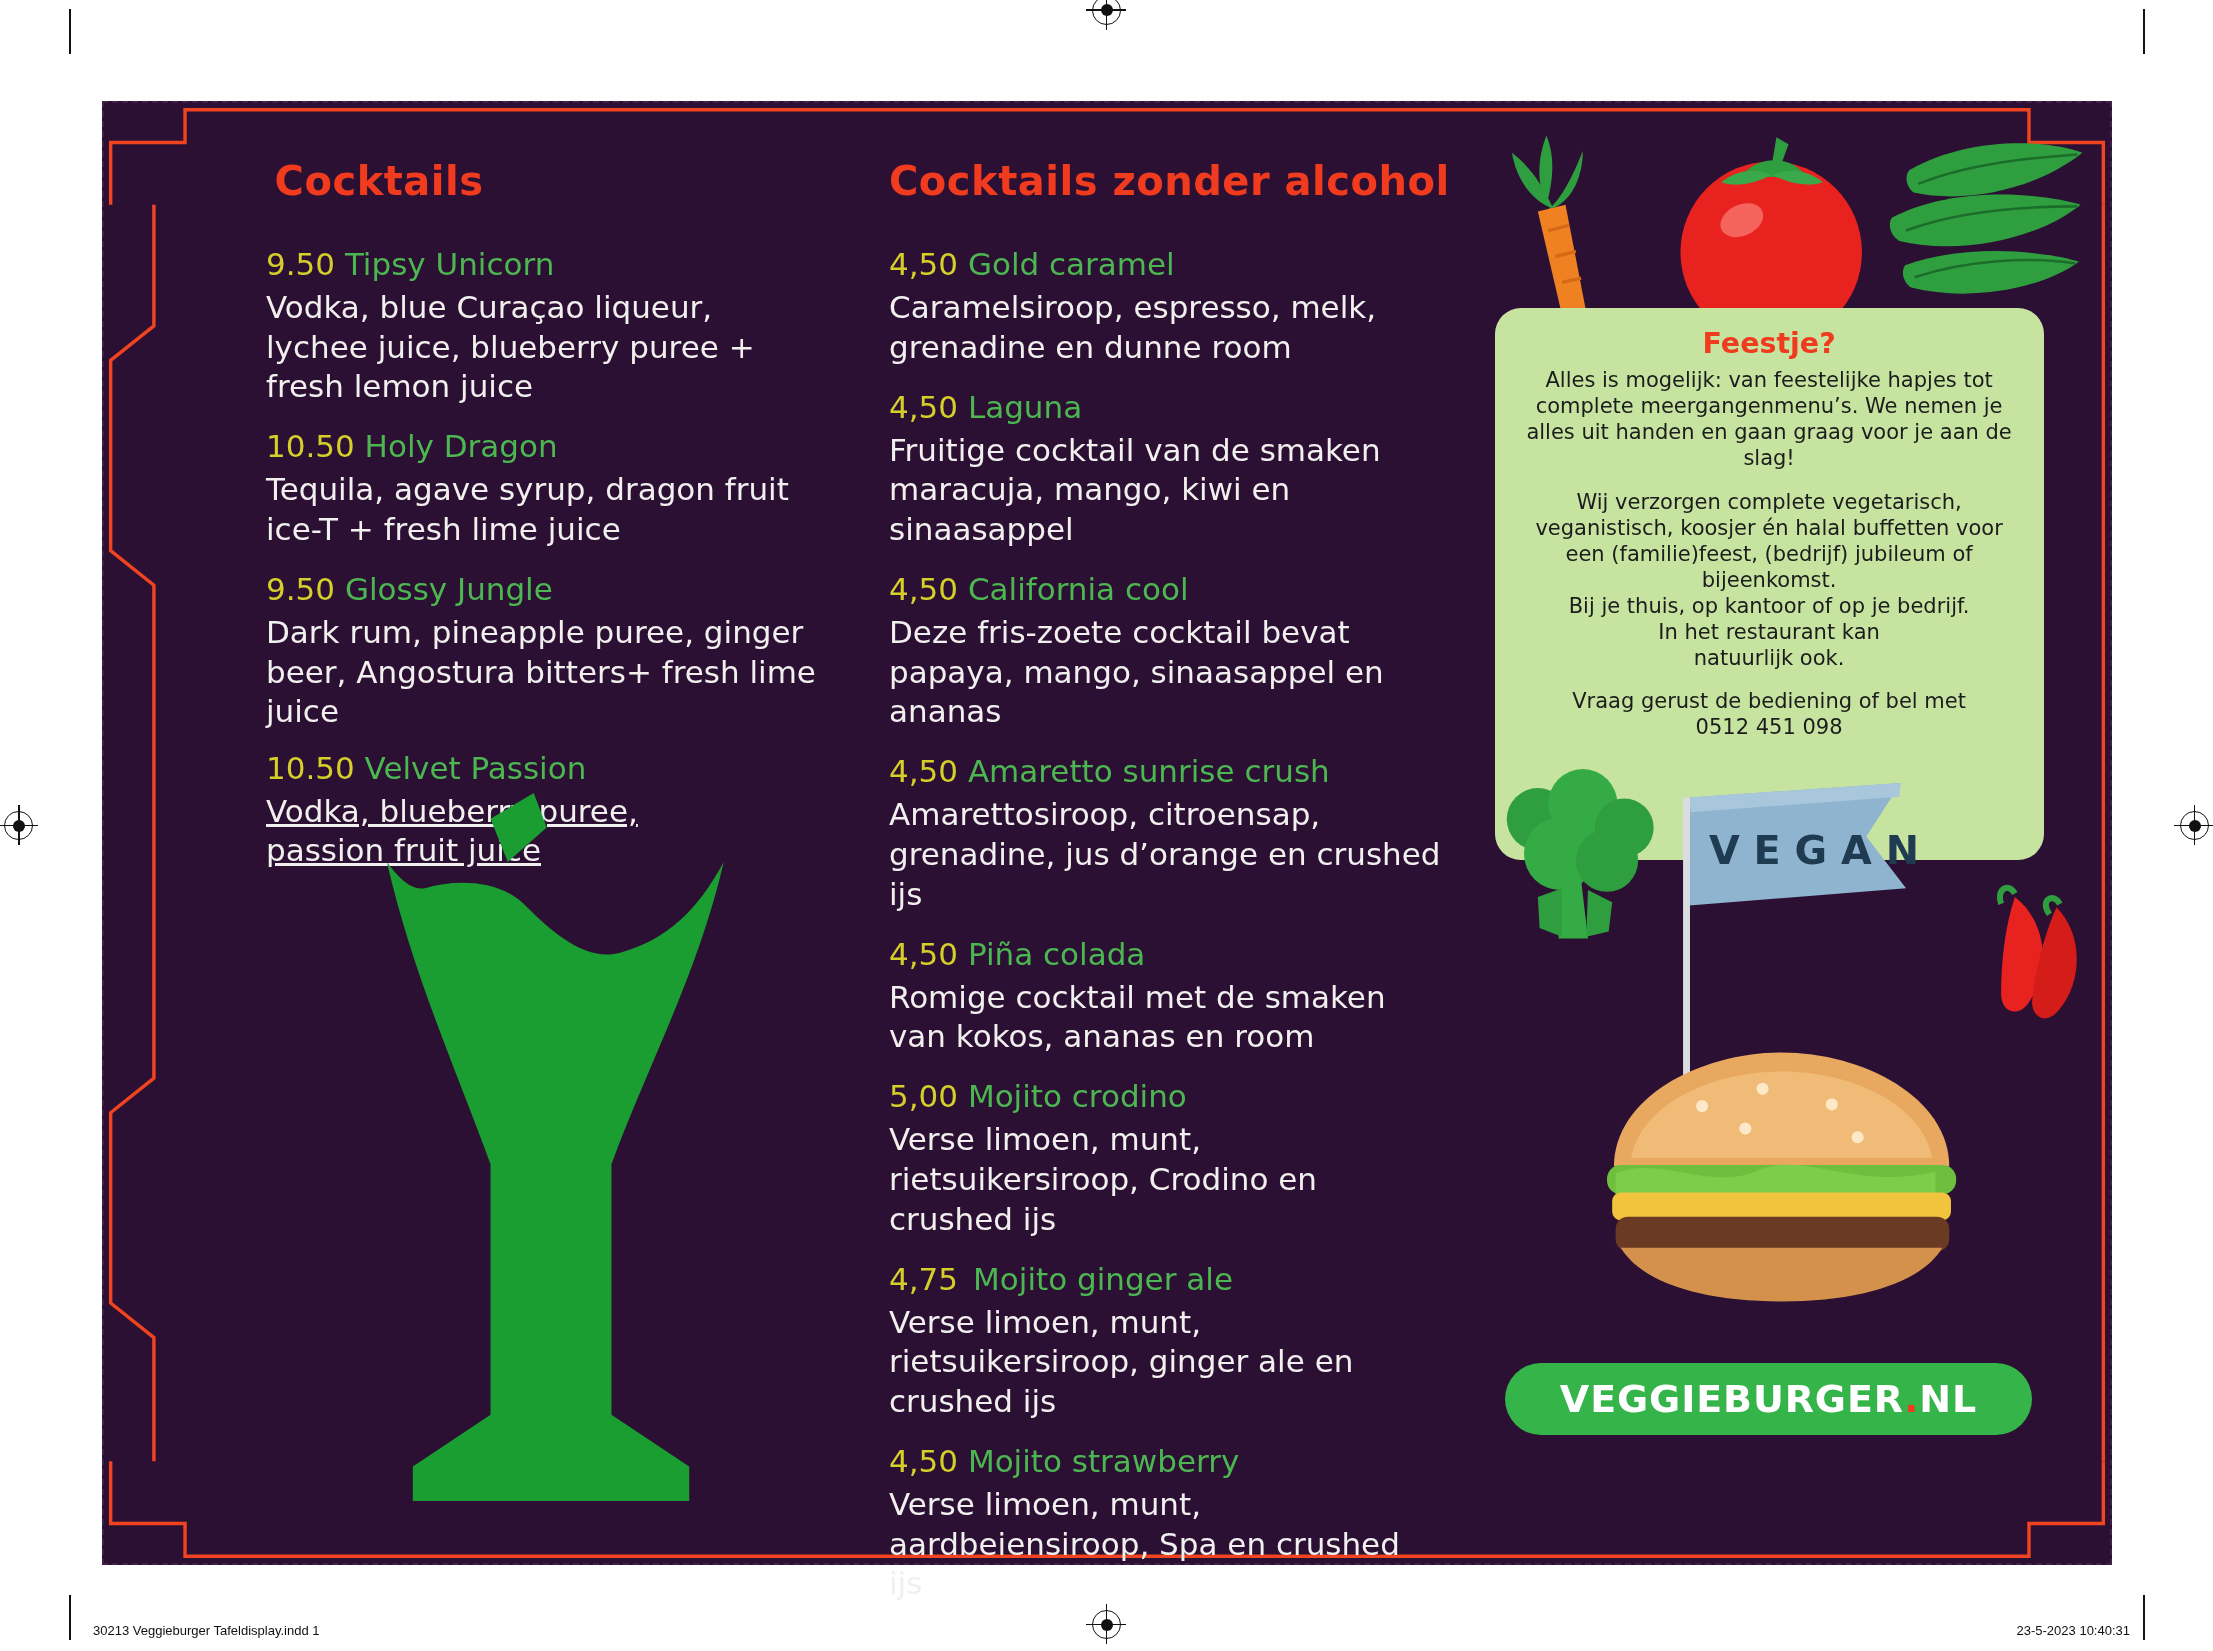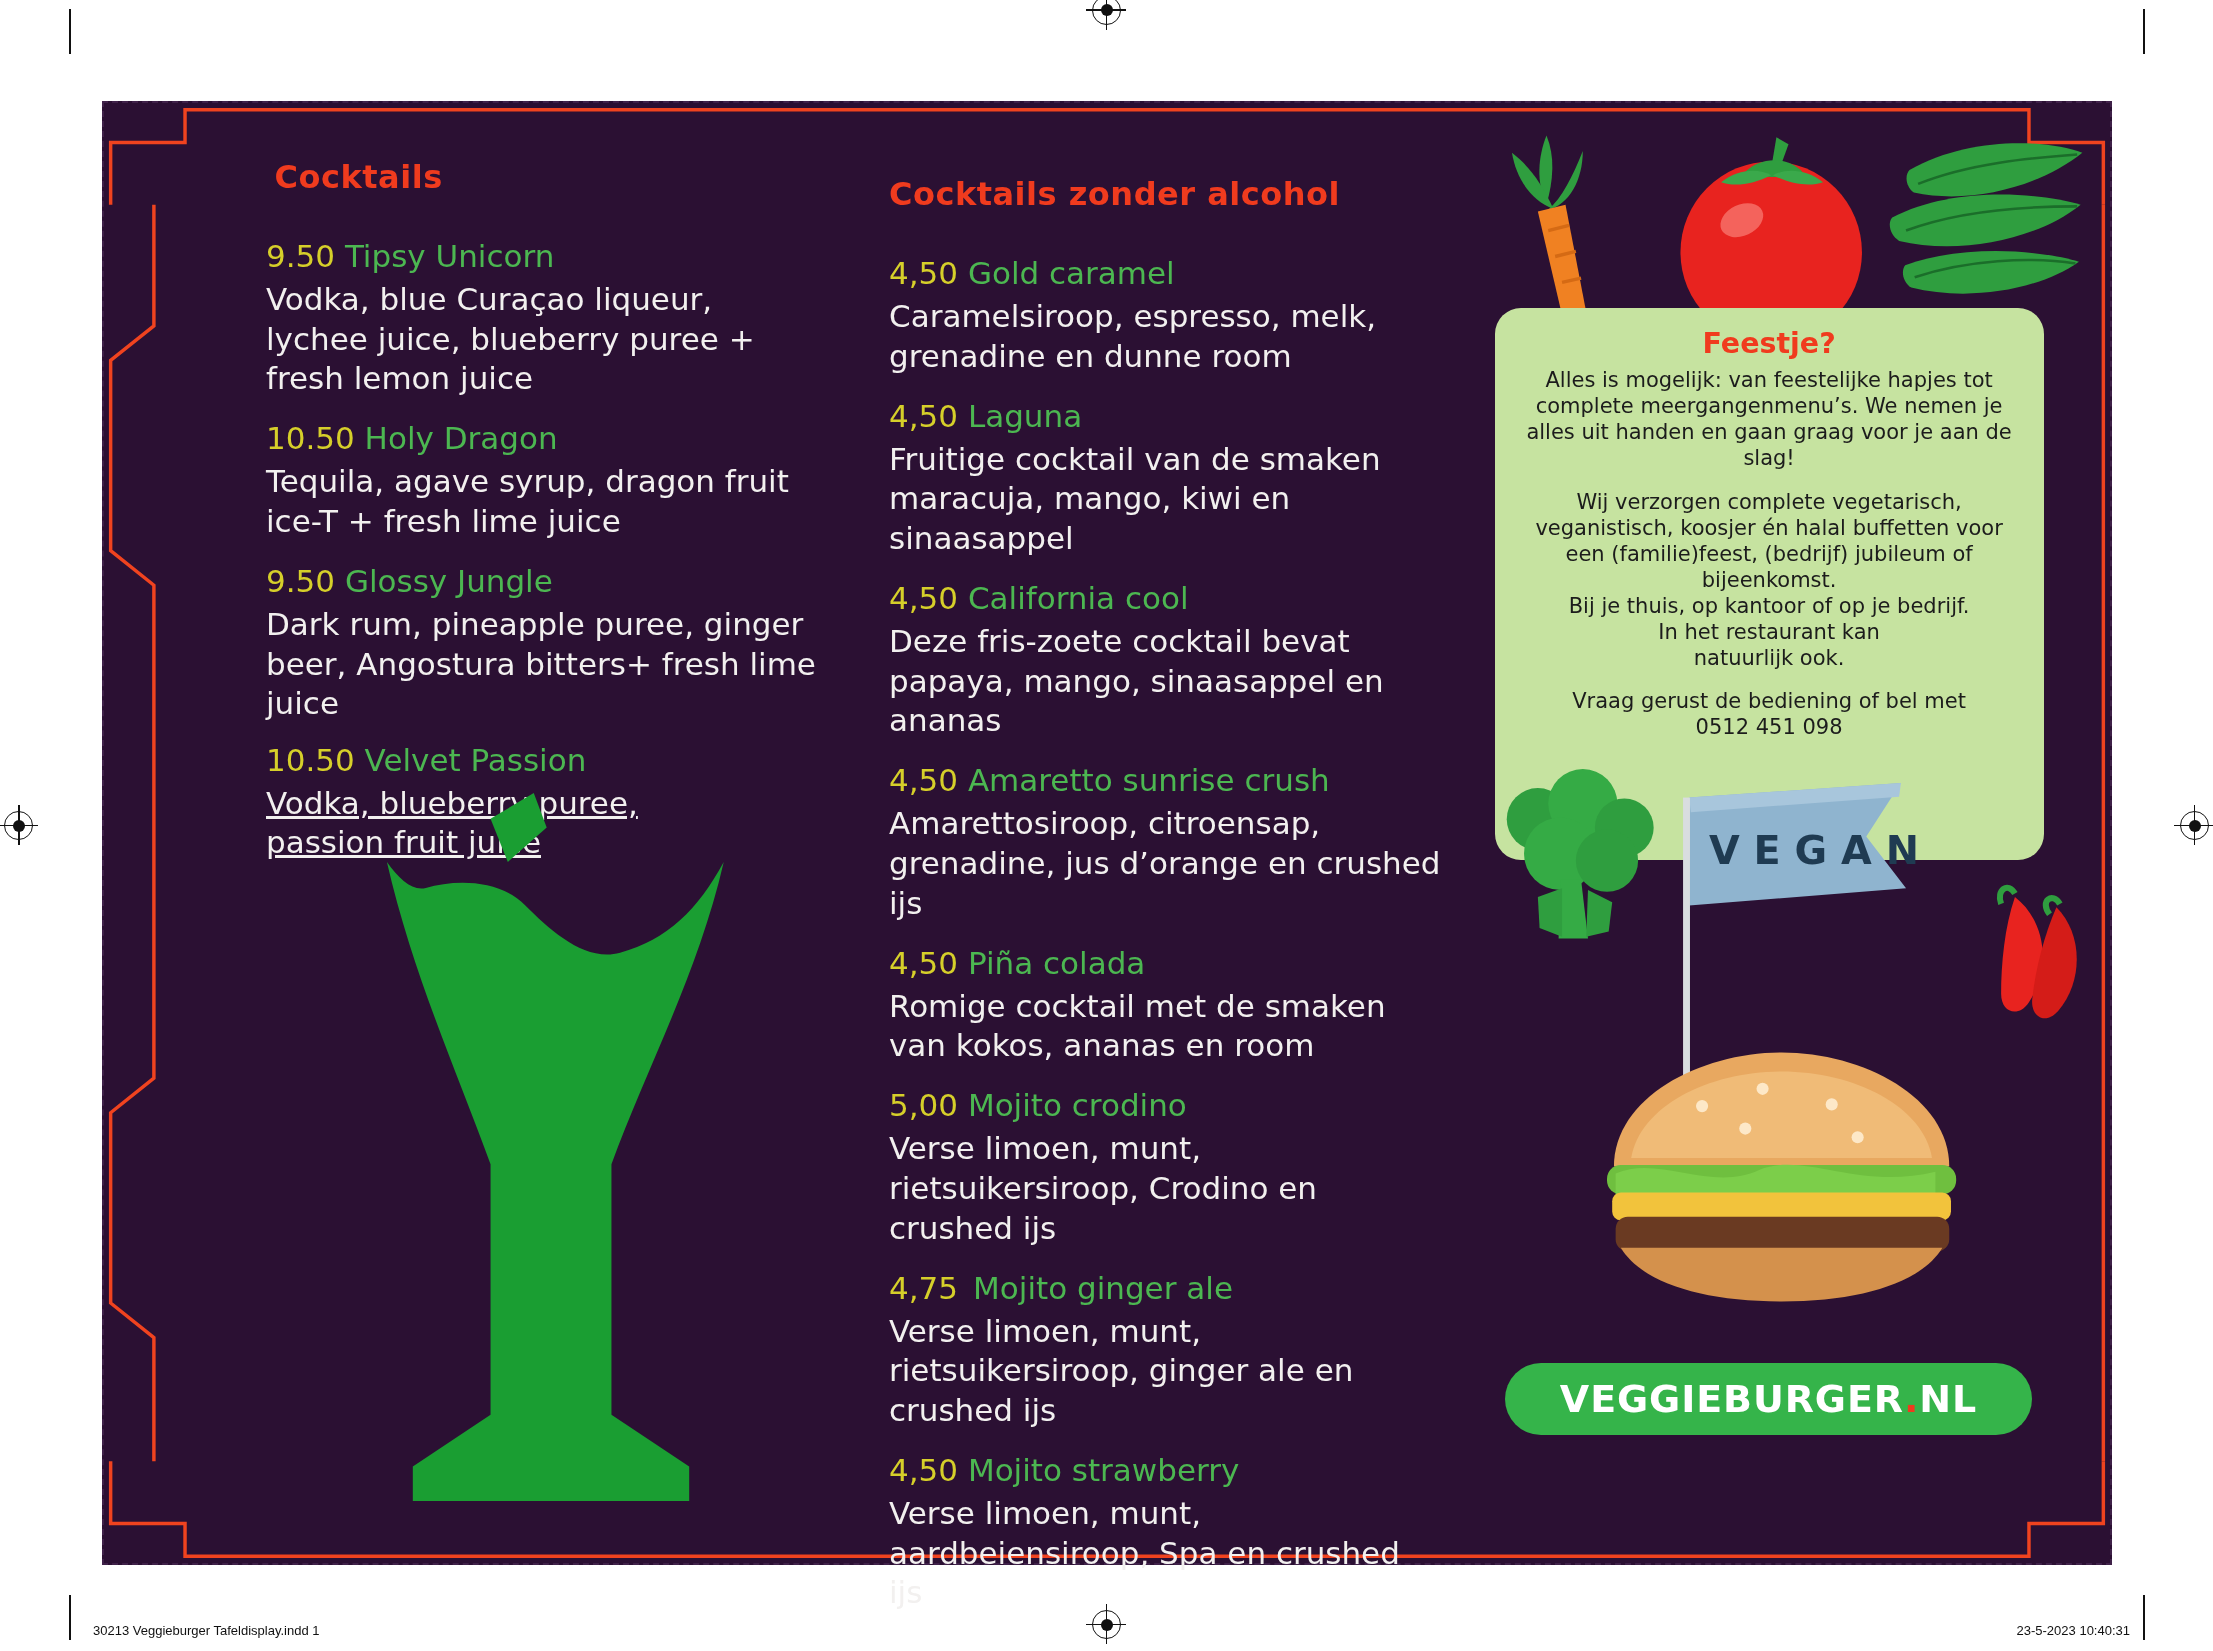--- a/index.html
+++ b/index.html
@@ -97,26 +97,26 @@
     height: 1464px;
     pointer-events: none;
   }
 
   
   .col {
     position: absolute;
     box-sizing: border-box;
   }
   .col-1 { left: 164px;  top: 57px;  width: 571px; }
-  .col-2 { left: 787px;  top: 74px;  width: 571px; }
+  .col-2 { left: 787px;  top: 57px;  width: 571px; }
 
   .col-title {
     font-family: "DejaVu Sans", sans-serif;
     font-weight: bold;
-    font-size: 32px;
+    font-size: 40px;
     letter-spacing: 0.5px;
     color: #f03b1e;
     margin: 0 0 43px 0;
   }
   .col-1 .col-title { padding-left: 8.6px; }
 
   .item { margin-bottom: 22.5px; }
   .item-head {
     font-size: 31px;
     line-height: 1.15;

